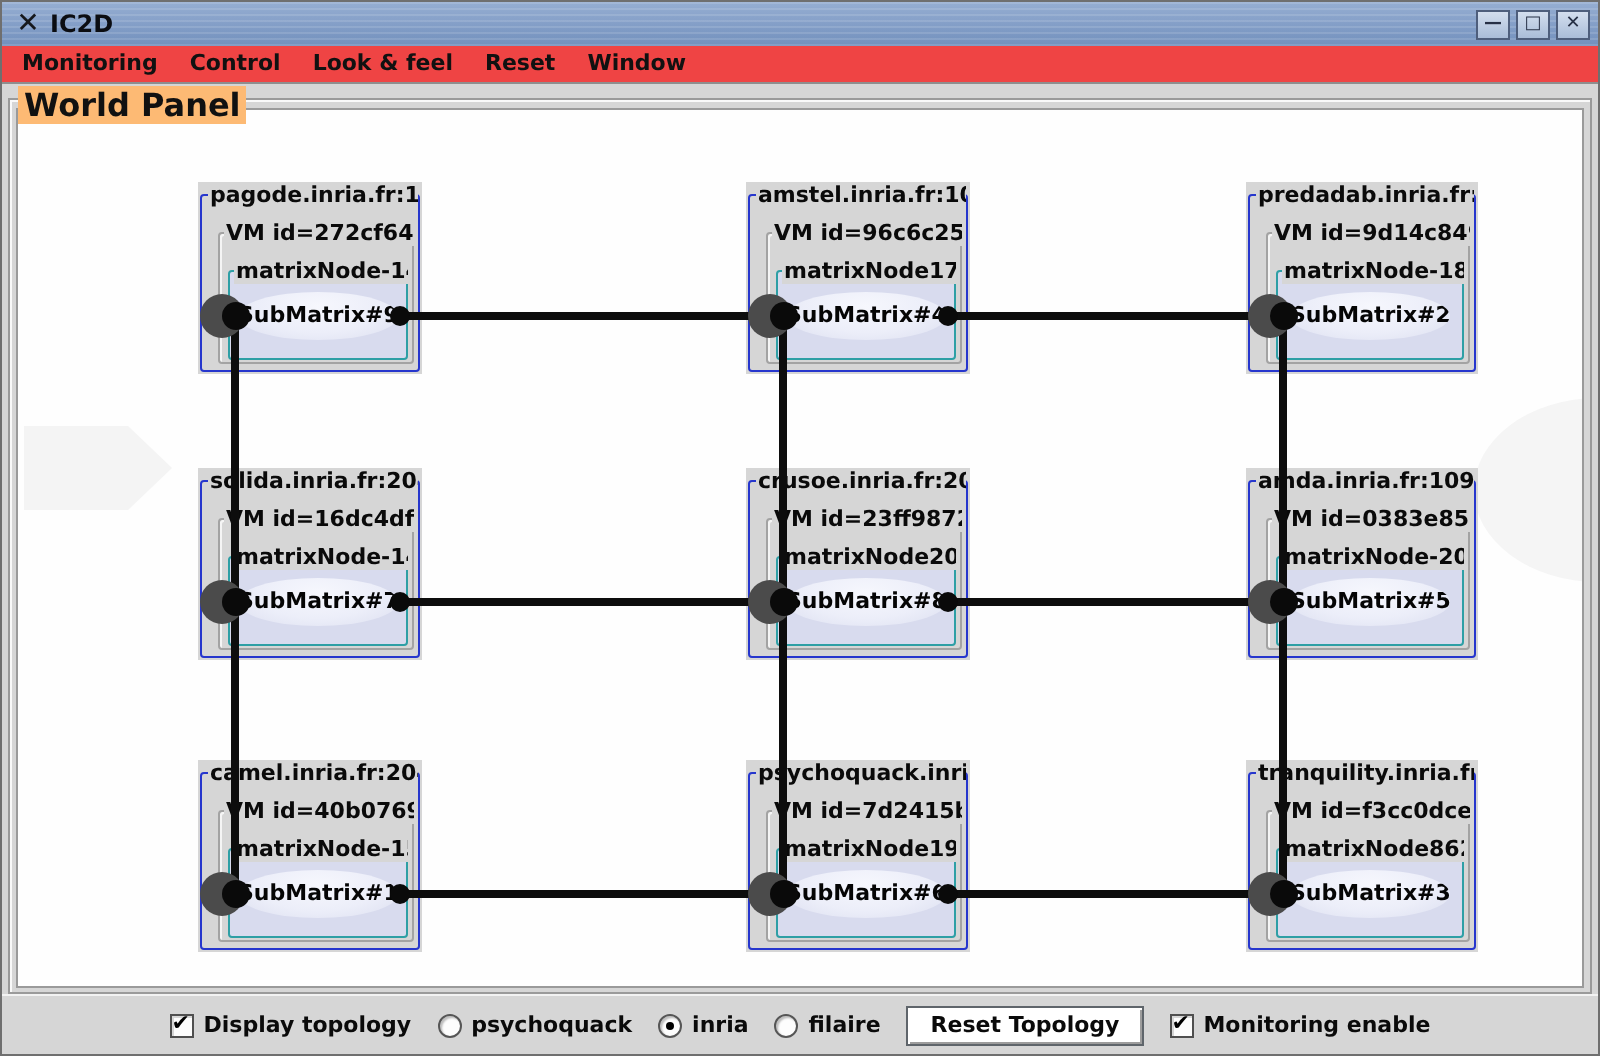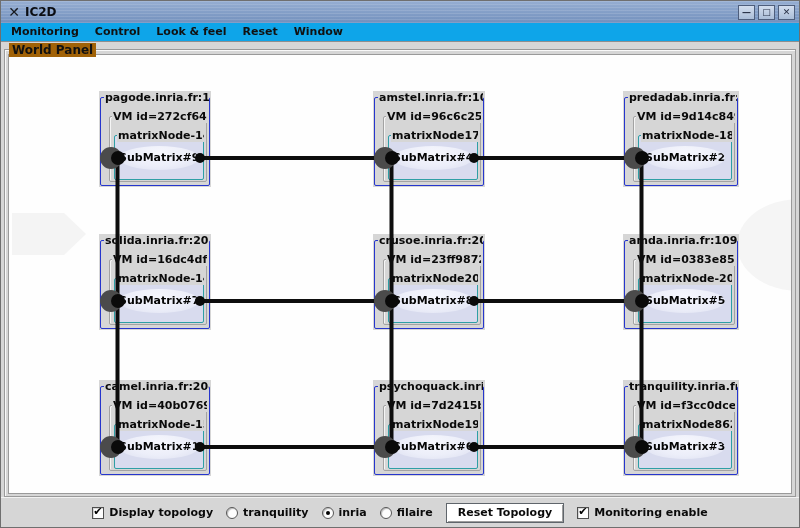--- a/index.html
+++ b/index.html
@@ -11,30 +11,30 @@
     background:linear-gradient(#96aed2,#7290bd);
     background-image:repeating-linear-gradient(0deg, rgba(255,255,255,.12) 0 1px, rgba(0,0,0,0) 1px 3px), linear-gradient(#96aed2,#7290bd);
     display:flex; align-items:center; padding:0 4px; }
   .win-icon { font-size:14px; font-weight:bold; color:#16181c; width:18px; text-align:center; line-height:20px; }
   .win-title { font-size:12px; font-weight:bold; color:#0b0d12; margin-left:2px; flex:1; }
   .win-btns { display:flex; gap:3px; }
   .wbtn { width:17px; height:15px; background:linear-gradient(#d3deee,#aabdd8); border:1px solid #4e5e7c;
     font-size:9px; font-weight:bold; color:#273046; text-align:center; line-height:13px; cursor:default; }
 
   
-  .menubar { position:absolute; top:22px; left:0; right:0; height:19px; background:#0ea5e9;
+  .menubar { position:absolute; top:22px; left:0; right:0; height:19px; background:#ef4444;
     border-bottom:1px solid #8e8e8e; display:flex; align-items:center; padding-left:2px; }
   .menu-item { font-size:11px; font-weight:bold; color:#111; padding:0 8px; line-height:18px; }
 
   
   .content { position:absolute; top:41px; left:0; right:0; height:457px; background:#d6d6d6; }
   .wp-border { position:absolute; top:7px; left:3px; right:3px; bottom:2px;
     border:1px solid #9a9a9a; box-shadow:inset 1px 1px 0 rgba(255,255,255,.85); }
-  .wp-title { position:absolute; top:1px; left:8px; font-size:12px; font-weight:bold; color:#111;
-    background:#a16207; padding:0 3px; z-index:2; }
+  .wp-title { position:absolute; top:1px; left:8px; font-size:16px; font-weight:bold; color:#111;
+    background:#fdba74; padding:0 3px; z-index:2; }
   .canvas { position:absolute; top:12px; left:7px; right:7px; bottom:5px; background:#fefefe;
     border:1px solid #9a9a9a; overflow:hidden; }
   .bg-shapes, .topo { position:absolute; left:0; top:0; width:100%; height:100%; pointer-events:none; }
   .bg-shapes { z-index:0; }
   #nodes-layer { position:absolute; left:0; top:0; width:100%; height:100%; z-index:1; }
   .topo { z-index:2; }
 
   
   .node { position:absolute; background:#d6d6d6; }
   .ntitle { position:absolute; top:0; height:13px; line-height:13px; font-size:11px; font-weight:bold;
@@ -260,21 +260,21 @@
 
   <div class="controlbar">
     <label class="ctl">
       <span class="cb checked" id="cb-display">
           <span class="check">✔</span>
         </span>
       <span>Display topology</span>
     </label>
     <label class="ctl">
       <span class="radio"></span>
-      <span>tranquility</span>
+      <span>psychoquack</span>
     </label>
     <label class="ctl">
       <span class="radio sel"></span>
       <span>inria</span>
     </label>
     <label class="ctl">
       <span class="radio"></span>
       <span>filaire</span>
     </label>
     <button class="reset-btn">Reset Topology</button>

